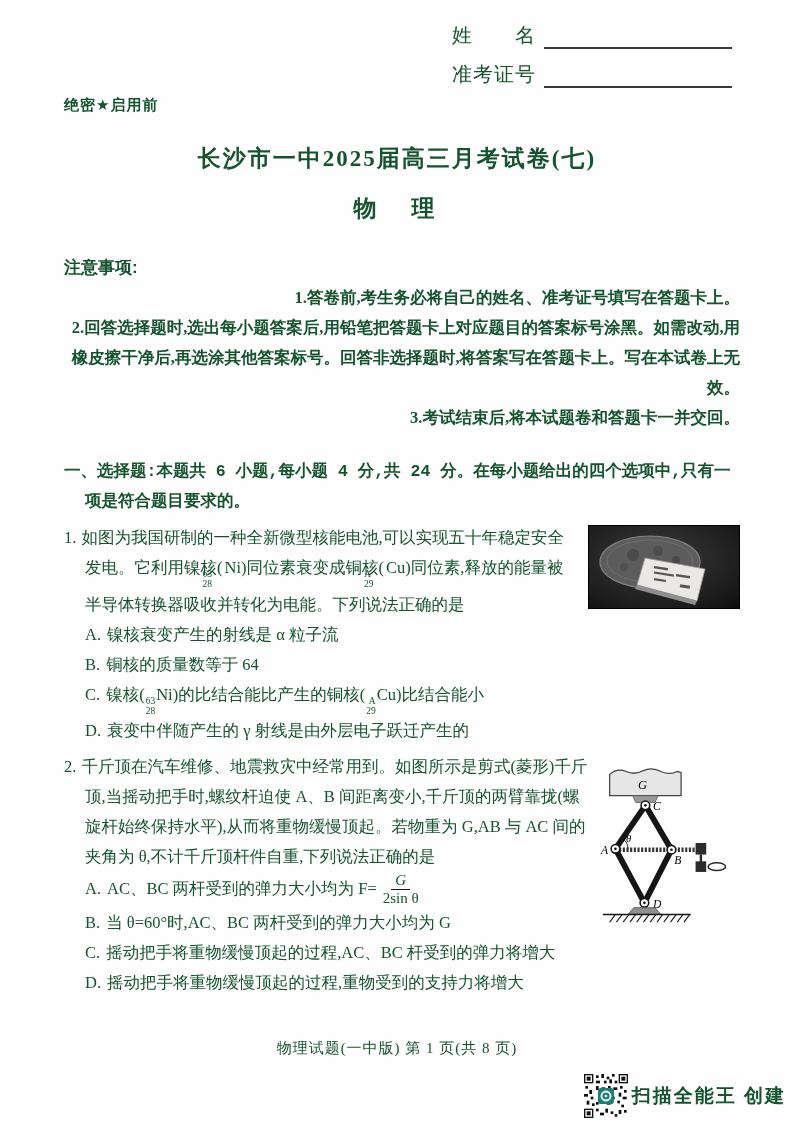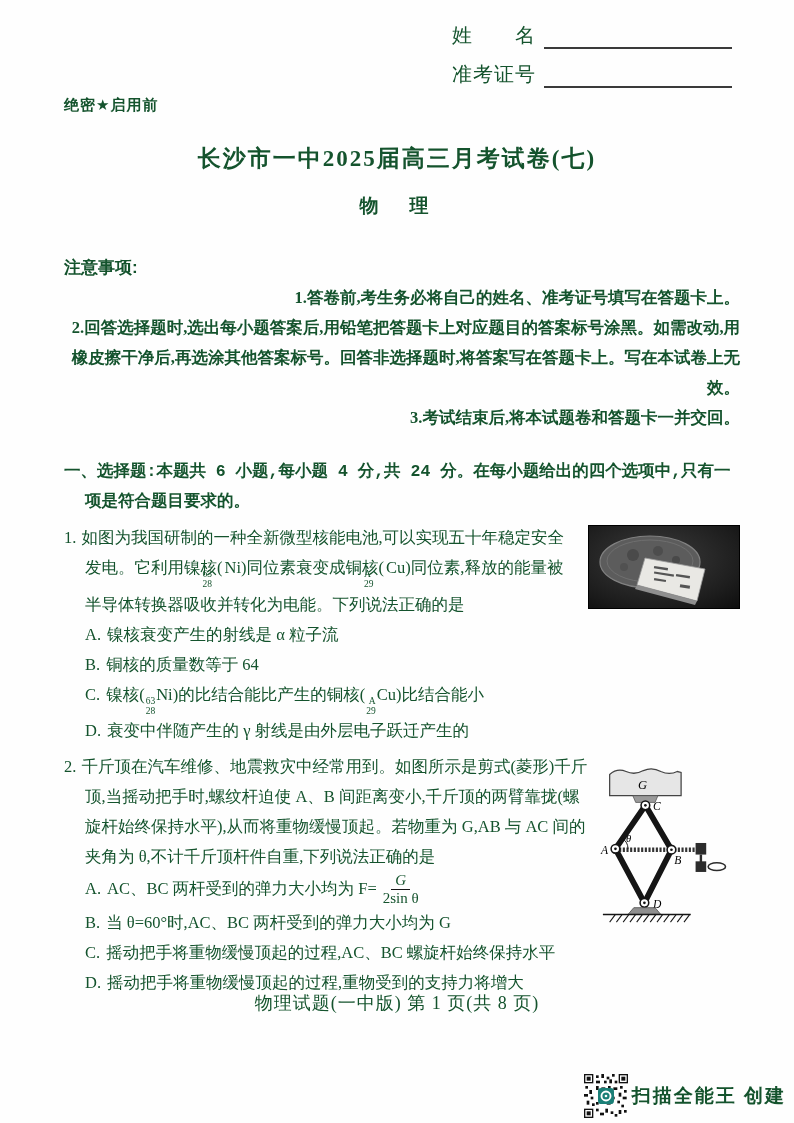--- a/index.html
+++ b/index.html
@@ -12,21 +12,21 @@
   
   .header-fields { position:absolute; top:22px; right:62px; width:280px; font-size:20px; }
   .field-row { display:flex; align-items:flex-end; margin-bottom:12px; }
   .field-label { letter-spacing:1px; white-space:pre; }
   .blank-line { flex:1; border-bottom:2px solid #3a3a3a; height:24px; margin-left:8px; }
   .classification { position:absolute; left:64px; top:96px; font-size:15px; font-weight:bold;
     font-family:"Liberation Sans","DejaVu Sans",sans-serif; letter-spacing:1px; }
   .exam-title { position:absolute; top:143px; left:0; width:100%; text-align:center;
     font-size:23px; font-weight:bold; letter-spacing:2px; }
   .subject-title { position:absolute; top:193px; left:0; width:100%; text-align:center;
-    font-size:19px; font-weight:bold; letter-spacing:6px; }
+    font-size:23px; font-weight:bold; letter-spacing:6px; }
   
   .main { position:absolute; left:64px; top:253px; width:676px; font-size:16.5px; line-height:30px; }
   .notices-heading { font-weight:bold; font-size:17px;
     font-family:"Liberation Sans","DejaVu Sans",sans-serif; }
   .notice-item { font-weight:700;text-align:right; }
   .section-heading { font-weight:bold; margin-top:24px; padding-left:21px; text-indent:-21px;
     font-family:Liberation Mono, monospace; font-size:16.5px; }
   .question { margin-top:6px; }
   .q-stem { padding-left:21px; text-indent:-21px; }
   .q-num { margin-right:5px; }
@@ -37,22 +37,22 @@
   
   .nuclide { display:inline-flex; flex-direction:column; align-items:flex-end;
     font-size:9.5px; line-height:1.08; vertical-align:-4px; margin:0 1px 0 1px; font-style:normal; }
   
   .frac { display:inline-flex; flex-direction:column; align-items:center; vertical-align:middle;
     font-size:15px; line-height:1.15; margin-left:2px; }
   .frac .num { padding:0 4px; border-bottom:1.3px solid #151515; }
   .frac .den { padding:0 4px; }
   .var { font-style:italic; }
   
-  .footer { position:absolute; top:991px; left:0; width:100%; text-align:center;
-    font-size:18px; letter-spacing:1px; }
+  .footer { position:absolute; top:1039px; left:0; width:100%; text-align:center;
+    font-size:15px; letter-spacing:1px; }
   .watermark { position:absolute; right:8px; bottom:5px; display:flex; align-items:center; gap:4px; }
   .watermark-text { font-size:19px; font-weight:bold; letter-spacing:2px;
     font-family:"Liberation Sans","DejaVu Sans",sans-serif; }
   .qr { width:44px; height:44px; }
 </style>
 </head>
 <body>
 
 <div class="page">
 
@@ -208,21 +208,21 @@
         <div class="option">
           <span class="opt-label">A.</span><span>AC、BC 两杆受到的弹力大小均为 F=</span><span class="frac">
               <span class="num var">G</span>
               <span class="den">2sin θ</span>
             </span>
         </div>
         <div class="option">
           <span class="opt-label">B.</span><span>当 θ=60°时,AC、BC 两杆受到的弹力大小均为 G</span>
         </div>
         <div class="option">
-          <span class="opt-label">C.</span><span>摇动把手将重物缓慢顶起的过程,AC、BC 螺旋杆始终保持水平</span>
+          <span class="opt-label">C.</span><span>摇动把手将重物缓慢顶起的过程,AC、BC 杆受到的弹力将增大</span>
         </div>
         <div class="option">
           <span class="opt-label">D.</span><span>摇动把手将重物缓慢顶起的过程,重物受到的支持力将增大</span>
         </div>
       </div>
     </div>
   </div>
 
   <div class="footer">物理试题(一中版) 第 1 页(共 8 页)</div>
 

